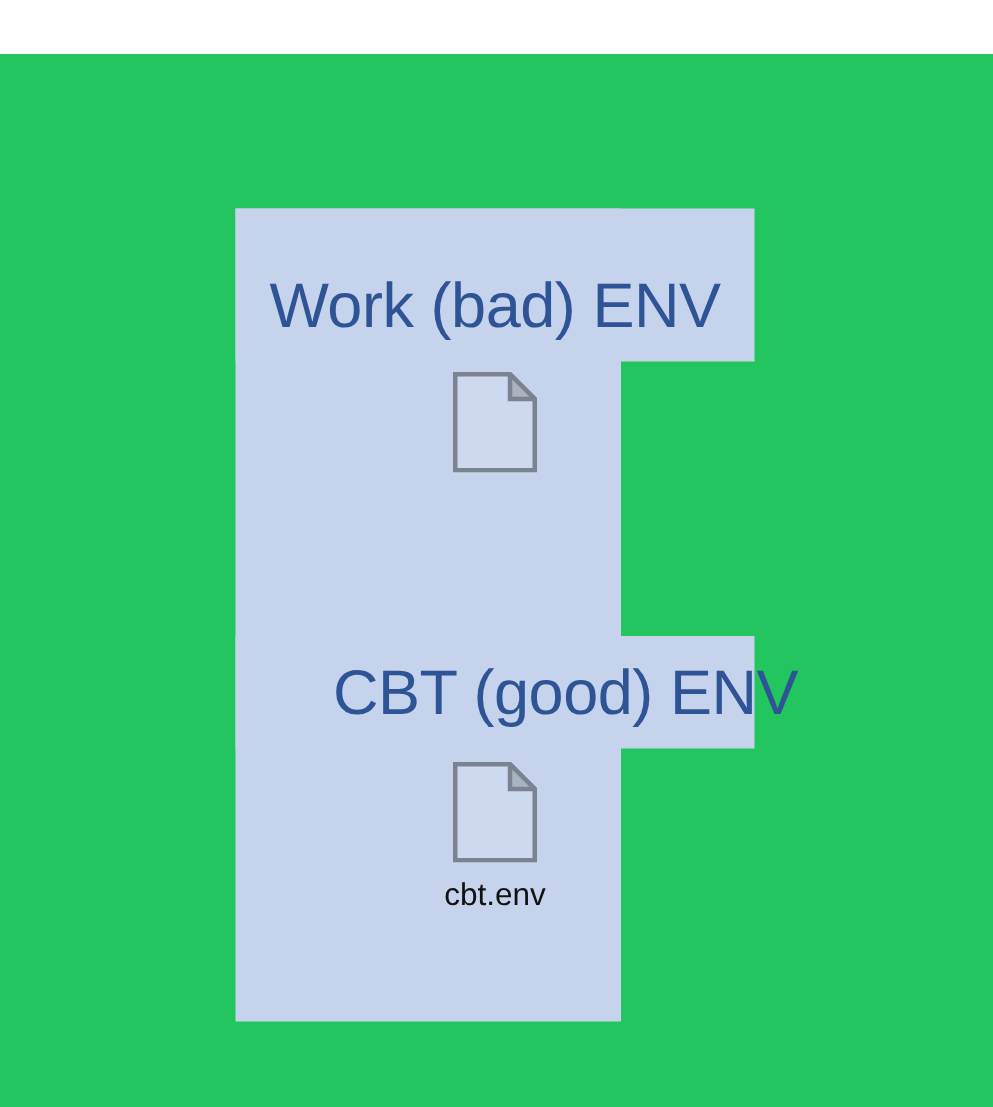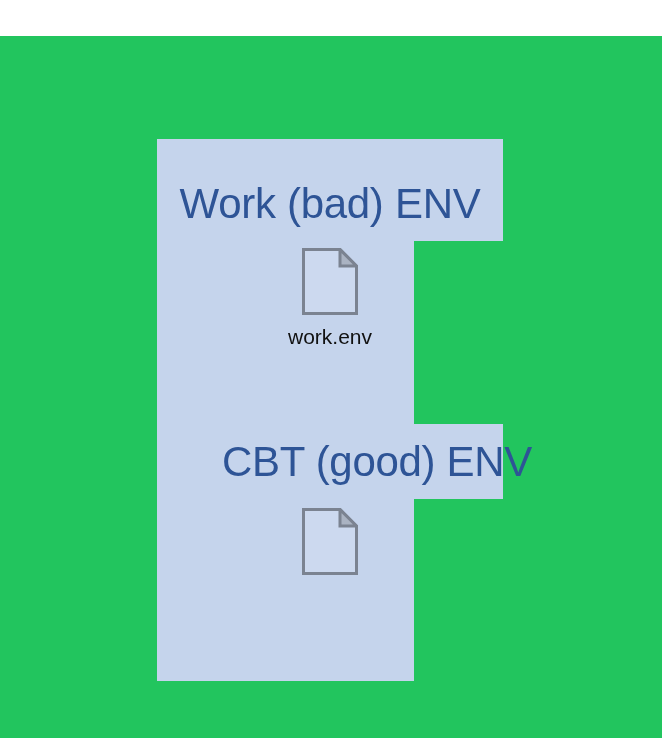--- a/index.html
+++ b/index.html
@@ -119,31 +119,31 @@
 
     <div class="section-heading">Work (bad) ENV</div>
 
     <div class="file-item" id="file-item-work">
 
       <svg class="file-icon" viewBox="0 0 56 67">
         <path d="M1.5 1.5 H38 L54.5 18 V65.5 H1.5 Z" fill="#ccd9ef" stroke="#7b8391" stroke-width="3" stroke-linejoin="miter"></path>
         <path d="M38 1.5 V18 H54.5 Z" fill="#aab3c2" stroke="#7b8391" stroke-width="3" stroke-linejoin="miter"></path>
       </svg>
 
-      <span class="file-caption">work.env</span>
     </div>
   </div>
 
   <div class="section" id="section-cbt">
 
     <div class="section-heading">CBT (good) ENV</div>
 
     <div class="file-item" id="file-item-cbt">
 
       <svg class="file-icon" viewBox="0 0 56 67">
         <path d="M1.5 1.5 H38 L54.5 18 V65.5 H1.5 Z" fill="#ccd9ef" stroke="#7b8391" stroke-width="3" stroke-linejoin="miter"></path>
         <path d="M38 1.5 V18 H54.5 Z" fill="#aab3c2" stroke="#7b8391" stroke-width="3" stroke-linejoin="miter"></path>
       </svg>
 
+      <span class="file-caption">cbt.env</span>
     </div>
   </div>
 
 </div>
 
 </body></html>

